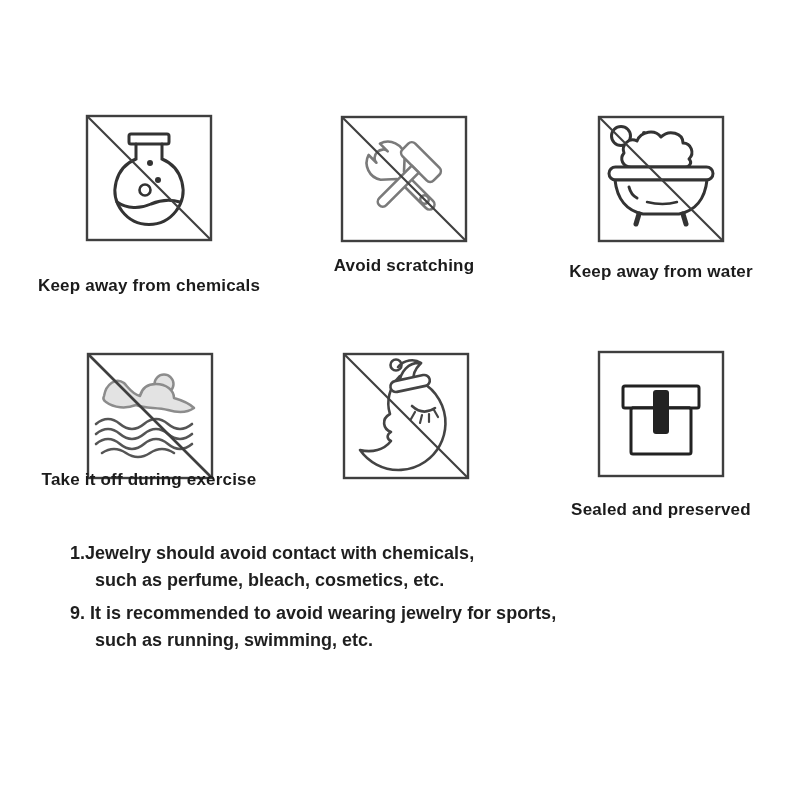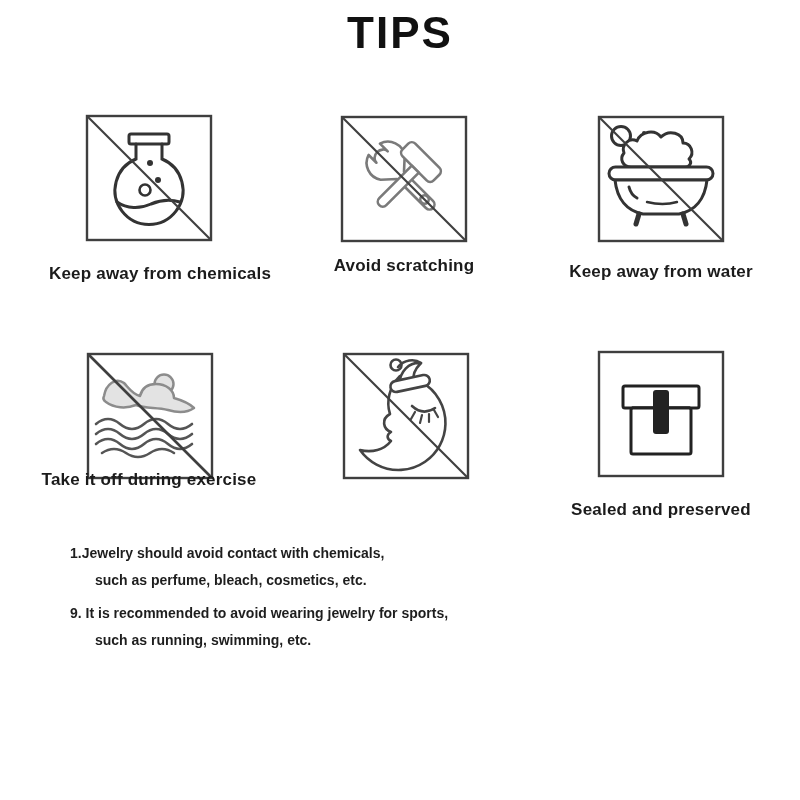--- a/index.html
+++ b/index.html
@@ -34,45 +34,44 @@
   #cell-6 { left: 597px; top: 350px; }
   .lbl {
     position: absolute;
     width: 300px;
     text-align: center;
     font-size: 17px;
     font-weight: 700;
     color: #1b1b1b;
     letter-spacing: 0.2px;
   }
-  #lbl-1 { left: -1px;  top: 264px; margin-left: 11px; }
+  #lbl-1 { left: -1px;  top: 276px; }
   #lbl-2 { left: 254px; top: 256px; }
   #lbl-3 { left: 511px; top: 262px; }
   #lbl-4 { left: -1px;  top: 470px; }
   #lbl-5 { left: 254px; top: 499px; }
   #lbl-6 { left: 511px; top: 500px; }
   .notes {
     position: absolute;
     left: 70px;
     top: 540px;
     width: 680px;
-    font-size: 14px;
+    font-size: 18px;
     font-weight: 700;
     color: #1e1e1e;
     line-height: 27px;
   }
   .note-item { margin-bottom: 6px; }
   .note-line2 { padding-left: 25px; }
 </style>
 </head>
 <body>
 
 <div class="stage">
 
-  <div class="title">TIPS</div>
 
   <div class="cell" id="cell-1">
     <svg viewBox="0 0 128 128">
       <rect x="2" y="2" width="124" height="124" fill="#fff" stroke="#3f3f3f" stroke-width="2.4"></rect>
       <rect x="44" y="20" width="40" height="10" rx="2" fill="#fff" stroke="#333" stroke-width="3"></rect>
       <path d="M51 30 L51 45 A34 34 0 1 0 77 45 L77 30" fill="none" stroke="#333" stroke-width="3" stroke-linecap="round"></path>
       <path d="M32 88 C42 95 55 95 66 90 C78 85 88 86 95 88" fill="none" stroke="#333" stroke-width="3" stroke-linecap="round"></path>
       <circle cx="65" cy="49" r="3" fill="#333"></circle>
       <circle cx="73" cy="66" r="3" fill="#333"></circle>
       <circle cx="60" cy="76" r="5.5" fill="none" stroke="#333" stroke-width="2.6"></circle>

